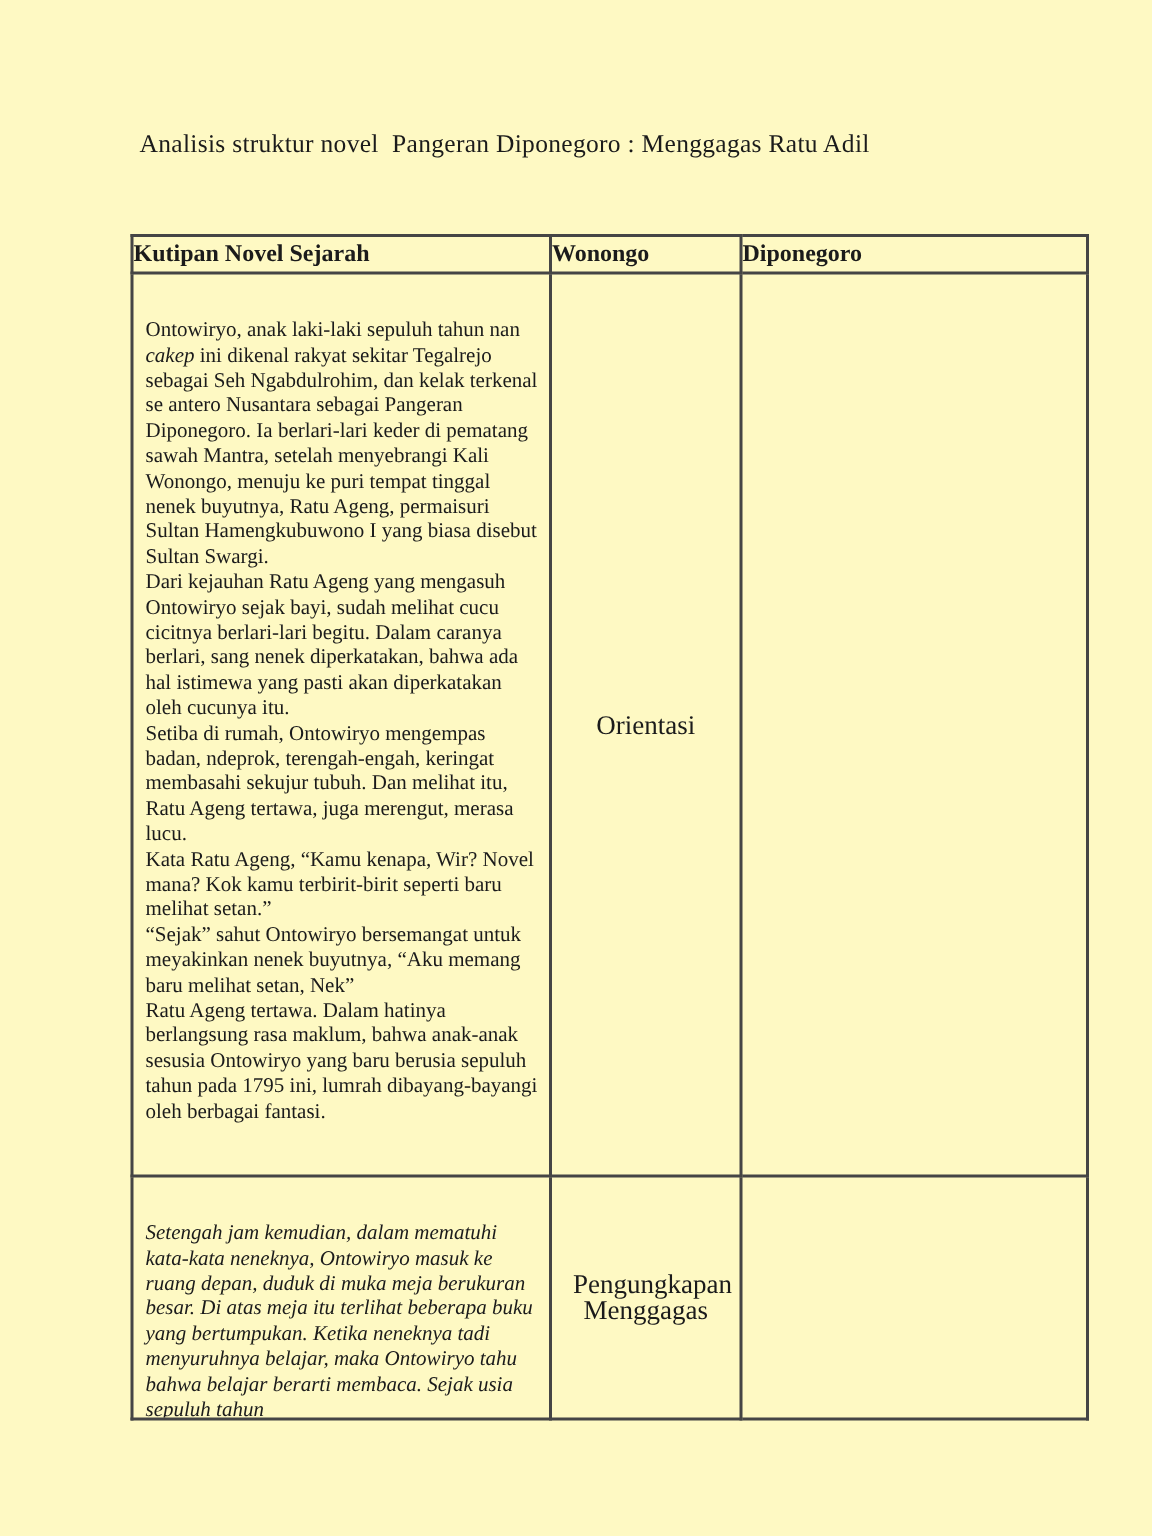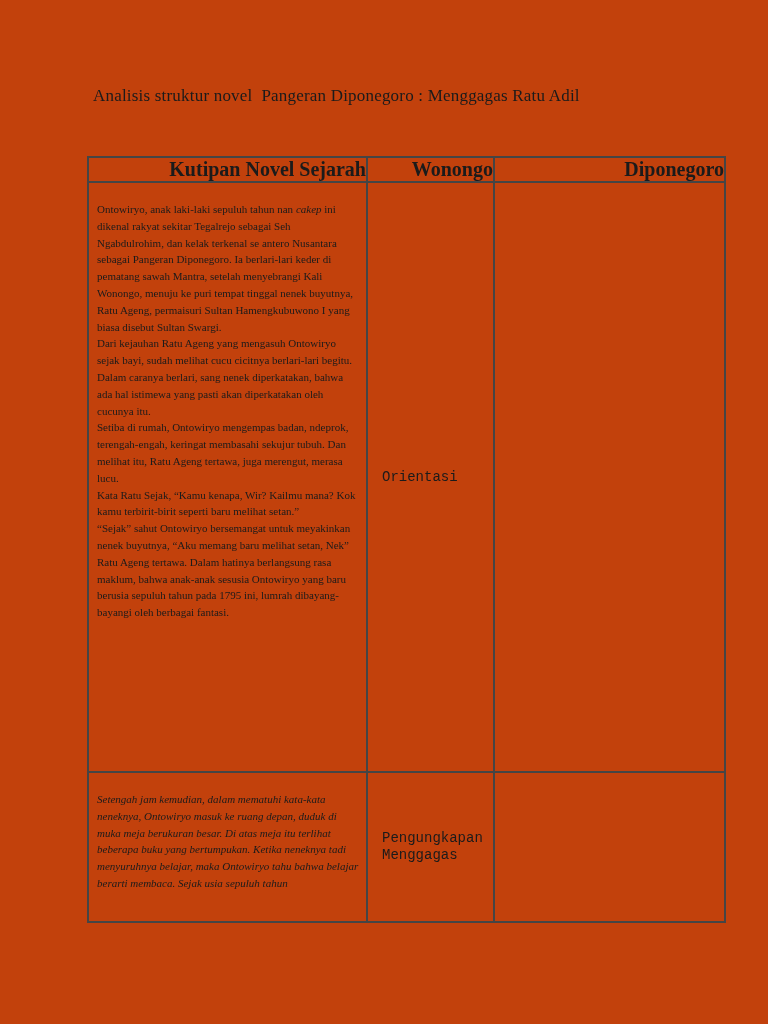--- a/index.html
+++ b/index.html
@@ -4,21 +4,21 @@
 <style>
   html, body {
     margin: 0;
     padding: 0;
     background: #ffffff;
   }
   .page {
     position: relative;
     width: 768px;
     height: 1024px;
-    background: #c2410c;
+    background: #fef9c3;
     font-family: "Liberation Serif", serif;
     color: #1b1b1b;
     overflow: hidden;
   }
   .doc-title {
     position: absolute;
     left: 93px;
     top: 86px;
     font-size: 17px;
     letter-spacing: 0.2px;
@@ -34,44 +34,45 @@
   }
   .analysis-table col.c1 { width: 279px; }
   .analysis-table col.c2 { width: 127px; }
   .analysis-table col.c3 { width: 231px; }
   .analysis-table th,
   .analysis-table td {
     border: 2px solid #454545;
     padding: 0;
   }
   .analysis-table th {
-    font-size: 20px;
+    font-size: 16px;
     font-weight: bold;
-    text-align: right;
+    text-align: left;
     height: 23px;
     vertical-align: middle;
   }
   td.kutipan-cell {
     vertical-align: top;
   }
   .kutipan-inner {
     overflow: hidden;
     padding: 18px 6px 0 8px;
-    font-size: 11px;
+    font-size: 14px;
     line-height: 16.8px;
+    margin-top: 12px;
   }
   .kutipan-inner.row1 { height: 570px; }
   .kutipan-inner.row2 { height: 130px; font-style: italic; }
   .kutipan-inner p { margin: 0; }
   .italic { font-style: italic; }
   td.struktur-cell {
     vertical-align: middle;
-    font-size: 14px;
+    text-align: center;
+    font-size: 18px;
     line-height: 17px;
-    font-family: Liberation Mono, monospace;
   }
   td.struktur-cell .struktur-label {
     display: block;
     padding: 0 14px;
   }
   td.keterangan-cell {
     vertical-align: top;
   }
 </style>
 </head>
@@ -94,21 +95,21 @@
         <th>Diponegoro</th>
       </tr>
     </thead>
     <tbody>
       <tr>
         <td class="kutipan-cell">
           <div class="kutipan-inner row1">
             <p><span>Ontowiryo, anak laki-laki sepuluh tahun nan </span><span class="italic">cakep</span><span> ini dikenal rakyat sekitar Tegalrejo sebagai Seh Ngabdulrohim, dan kelak terkenal se antero Nusantara sebagai Pangeran Diponegoro. Ia berlari-lari keder di pematang sawah Mantra, setelah menyebrangi Kali Wonongo, menuju ke puri tempat tinggal nenek buyutnya, Ratu Ageng, permaisuri Sultan Hamengkubuwono I yang biasa disebut Sultan Swargi.</span></p>
             <p>Dari kejauhan Ratu Ageng yang mengasuh Ontowiryo sejak bayi, sudah melihat cucu cicitnya berlari-lari begitu. Dalam caranya berlari, sang nenek diperkatakan, bahwa ada hal istimewa yang pasti akan diperkatakan oleh cucunya itu.</p>
             <p>Setiba di rumah, Ontowiryo mengempas badan, ndeprok, terengah-engah, keringat membasahi sekujur tubuh. Dan melihat itu, Ratu Ageng tertawa, juga merengut, merasa lucu.</p>
-            <p>Kata Ratu Sejak, “Kamu kenapa, Wir? Kailmu mana? Kok kamu terbirit-birit seperti baru melihat setan.”</p>
+            <p>Kata Ratu Ageng, “Kamu kenapa, Wir? Novel mana? Kok kamu terbirit-birit seperti baru melihat setan.”</p>
             <p>“Sejak” sahut Ontowiryo bersemangat untuk meyakinkan nenek buyutnya, “Aku memang baru melihat setan, Nek”</p>
             <p>Ratu Ageng tertawa. Dalam hatinya berlangsung rasa maklum, bahwa anak-anak sesusia Ontowiryo yang baru berusia sepuluh tahun pada 1795 ini, lumrah dibayang-bayangi oleh berbagai fantasi.</p>
           </div>
         </td>
         <td class="struktur-cell">
           <span class="struktur-label">Orientasi</span>
         </td>
         <td class="keterangan-cell">
           <span></span>
         </td>

